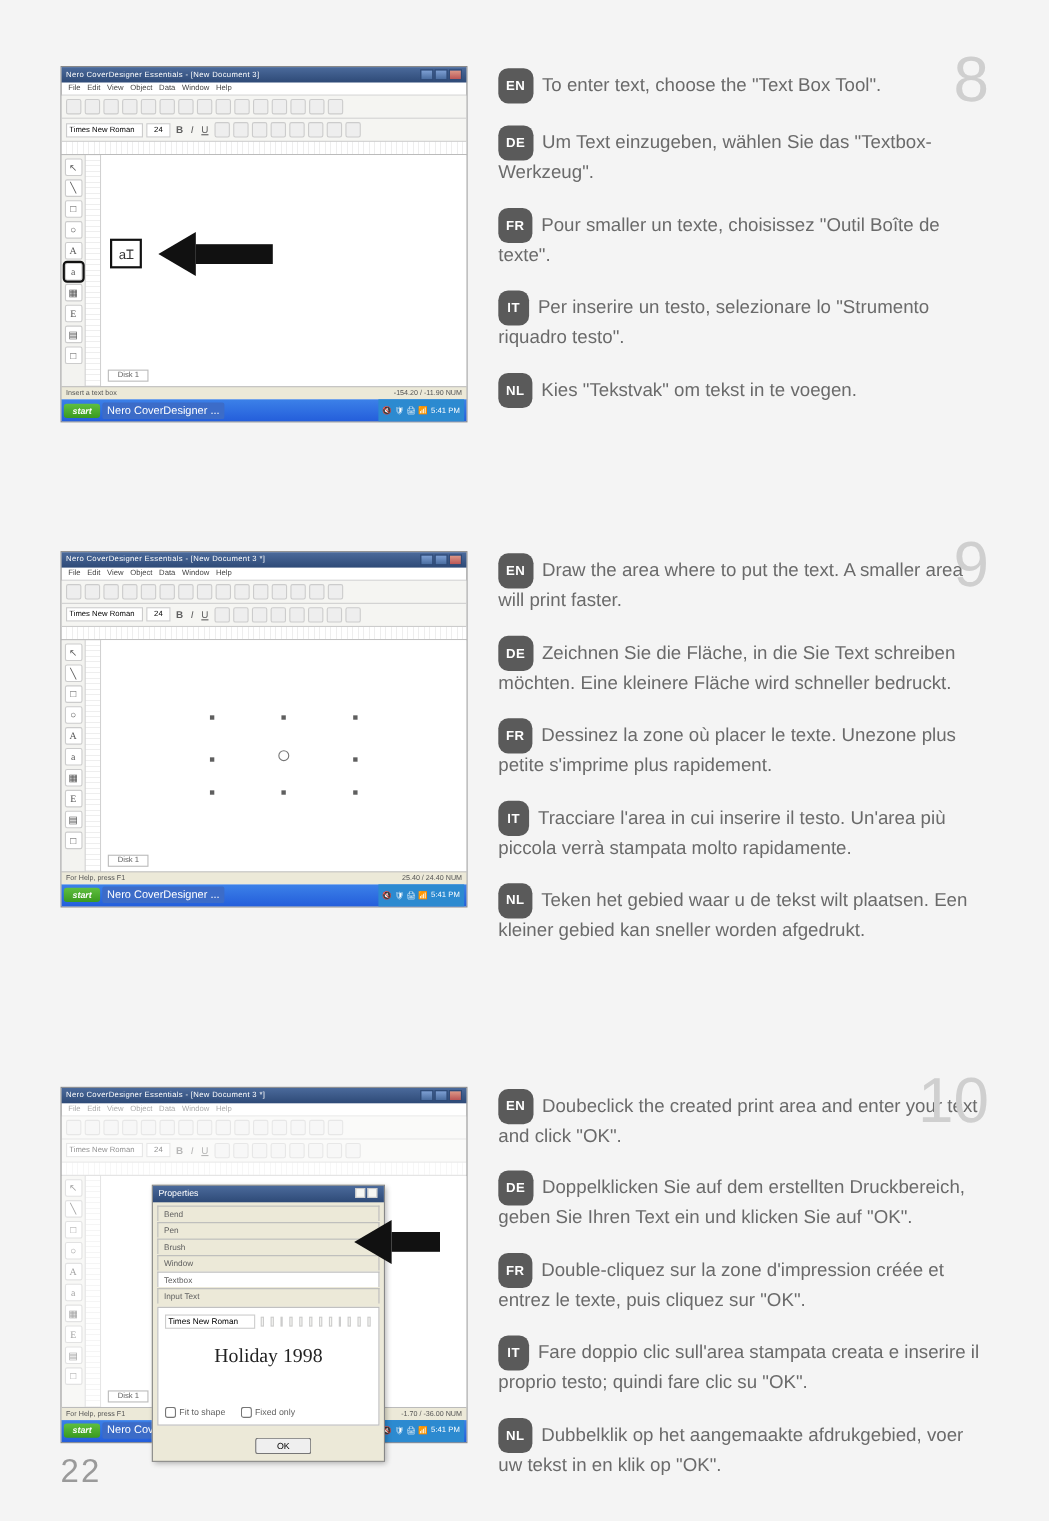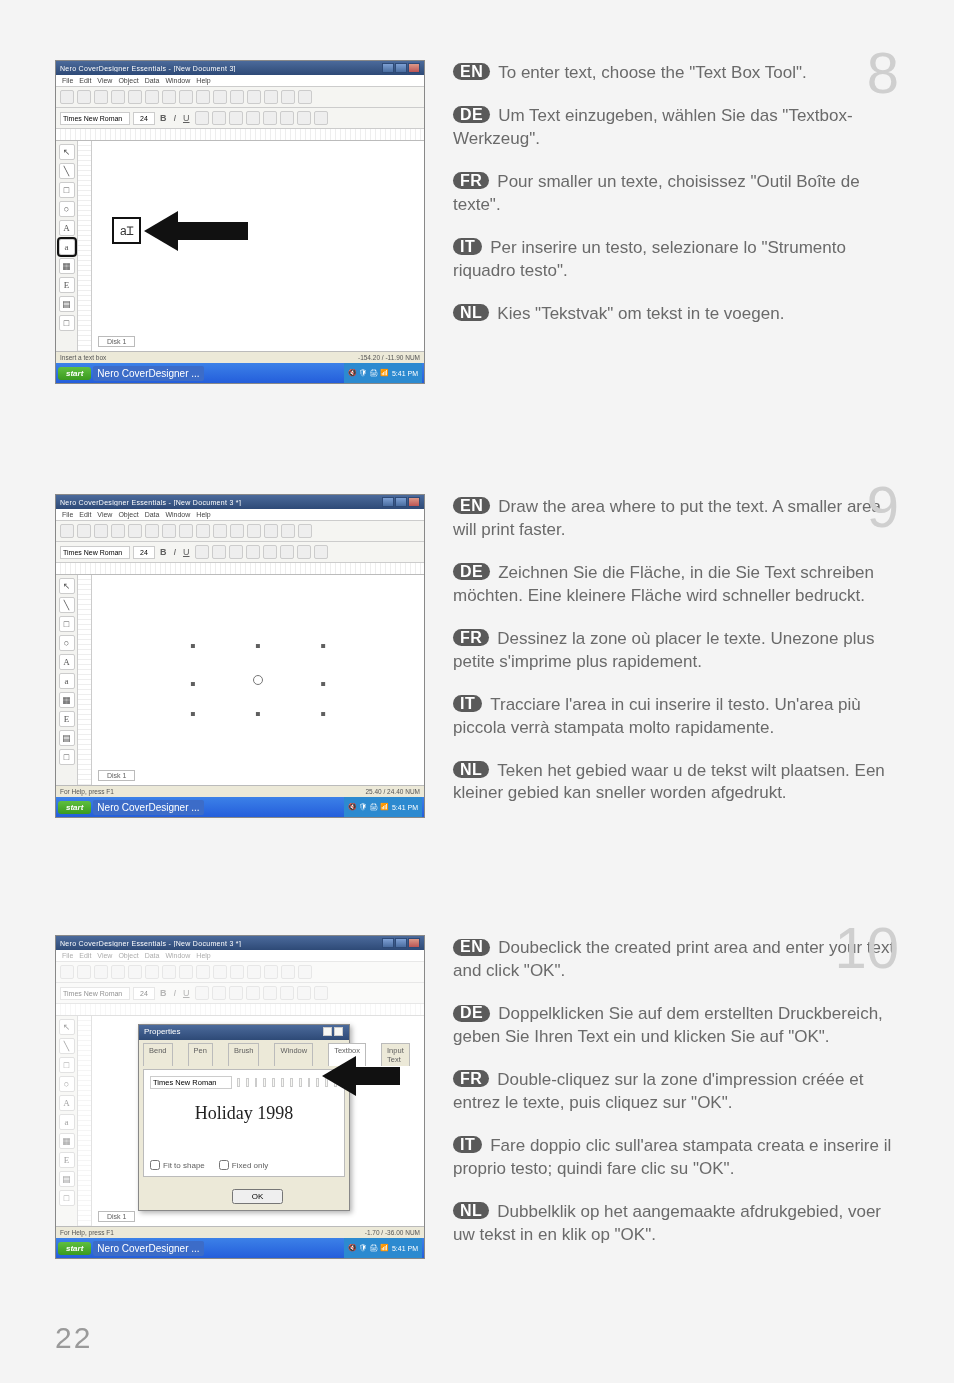--- a/index.html
+++ b/index.html
@@ -29,34 +29,34 @@
     .taskitem { background:#3c6cc8; color:#fff; font-size:10px; padding:2px 4px; border-radius:2px; }
     .tray { margin-left:auto; display:flex; align-items:center; gap:3px; background:#2c8ad0; height:100%; padding:0 4px; font-size:7px; color:#fff;}
     .arrow { position:absolute; left:calc(50% - 35px); top:calc(50% - 18px); }
     .arrow-body { display:flex; align-items:center; }
     .arrow-head { width:0; height:0; border-top:20px solid transparent; border-bottom:20px solid transparent; border-right:34px solid #111; }
     .arrow-shaft { width:70px; height:18px; background:#111; }
     .callout { outline:2px solid #111; padding:3px 6px; font-size:12px; color:#333; background:#fff; position:absolute; }
     .centerdot { position:absolute; left:50%; top:50%; width:10px; height:10px; margin:-5px; border:1px solid #777; border-radius:50%; }
     .propbox { position:absolute; left:46px; top:8px; width:212px; background:#ece9d8; border:1px solid #888; box-shadow:2px 2px 5px rgba(0,0,0,.3); }
     .propbox .pbtitle { background:linear-gradient(#4b6a9b,#2e4a77); color:#fff; font-size:8px; padding:2px 5px; display:flex; justify-content:space-between;}
-    .propbox .tabs { font-size:7.5px; padding:3px 4px; display:flex; gap:15px; }
+    .propbox .tabs { font-size:7.5px; padding:3px 4px; display:flex; gap:1px;flex-direction:column; }
     .propbox .tabs span { padding:2px 5px; background:#ece9d8; border:1px solid #bbb; border-bottom:none; }
     .propbox .tabs span.act { background:#fff; }
     .propbox .body { background:#fff; border:1px solid #bbb; margin:0 4px 4px 4px; padding:6px; font-size:7.5px; }
     .propbox input.font2 { width:82px; height:13px; font-size:7.5px; border:1px solid #ccc; padding:0 2px;}
     .holiday { font-family:"Times New Roman",serif; font-size:18px; color:#222; text-align:center; margin-top:14px; }
     .chk { font-size:8px; display:flex; gap:14px; margin-top:36px; }
     .chk label { display:flex; gap:3px; align-items:center; }
     .chk input { width:10px; height:10px; }
     .okrow { text-align:center; margin-top:8px; }
     .okrow button { font-size:8px; padding:1px 18px;margin-left:27px; }
     .texts { flex:1; font-size:17px; line-height:1.35; color:#6a6a6a; font-weight:300; padding-top:2px; }
     .entry { margin-bottom:20px; }
-    .pill { display:inline-flex; align-items:center; justify-content:center; min-width:28px; height:17px; background:#5a5a5a; color:#fff; border-radius:9px; font-size:16px; font-weight:bold; padding:0 7px; margin-right:8px; vertical-align:1px; letter-spacing:.5px; }
+    .pill { display:inline-flex; align-items:center; justify-content:center; min-width:28px; height:32px; background:#5a5a5a; color:#fff; border-radius:9px; font-size:12px; font-weight:bold; padding:0 7px; margin-right:8px; vertical-align:1px; letter-spacing:.5px; }
     .stepno { position:absolute; right:0; top:-16px; font-size:58px; color:#cfcfcf; font-weight:200; font-family:"Gill Sans","Helvetica Neue",Arial,sans-serif; line-height:1; }
     .page-number { position:absolute; bottom:28px; left:55px; font-size:30px; color:#9a9a9a; font-weight:300; letter-spacing:2px; }
     .tiny-tb { width:9px; height:9px; border:1px solid #ccc; background:#f7f7f4; display:inline-block; margin:0 1px;}
   </style>
 </head>
 <body>
 
 <div class="section">
   <div class="thumb">
     <div class="window">
@@ -118,21 +118,21 @@
           <div class="vbtn">○</div>
           <div class="vbtn">A</div>
           <div class="vbtn" style="outline:2px solid #111">a</div>
           <div class="vbtn">▦</div>
           <div class="vbtn">E</div>
           <div class="vbtn">▤</div>
           <div class="vbtn">□</div>
         </div>
         <div class="vruler"></div>
         <div class="canvas">
-          <div class="callout" style="left:22px;top:78px;text-align:center;">aꞮ</div>
+          <div class="callout" style="left:10px;top:78px;text-align:center;">aꞮ</div>
           <div class="arrow" style="left:52px; top:70px;">
               <div class="arrow-body">
                 <div class="arrow-head"></div>
                 <div class="arrow-shaft"></div>
               </div>
             </div>
           <div style="position:absolute;left:6px;bottom:4px;font-size:7px;background:#fff;border:1px solid #bbb;padding:1px 8px">Disk 1</div>
         </div>
       </div>
       <div class="statusbar">

